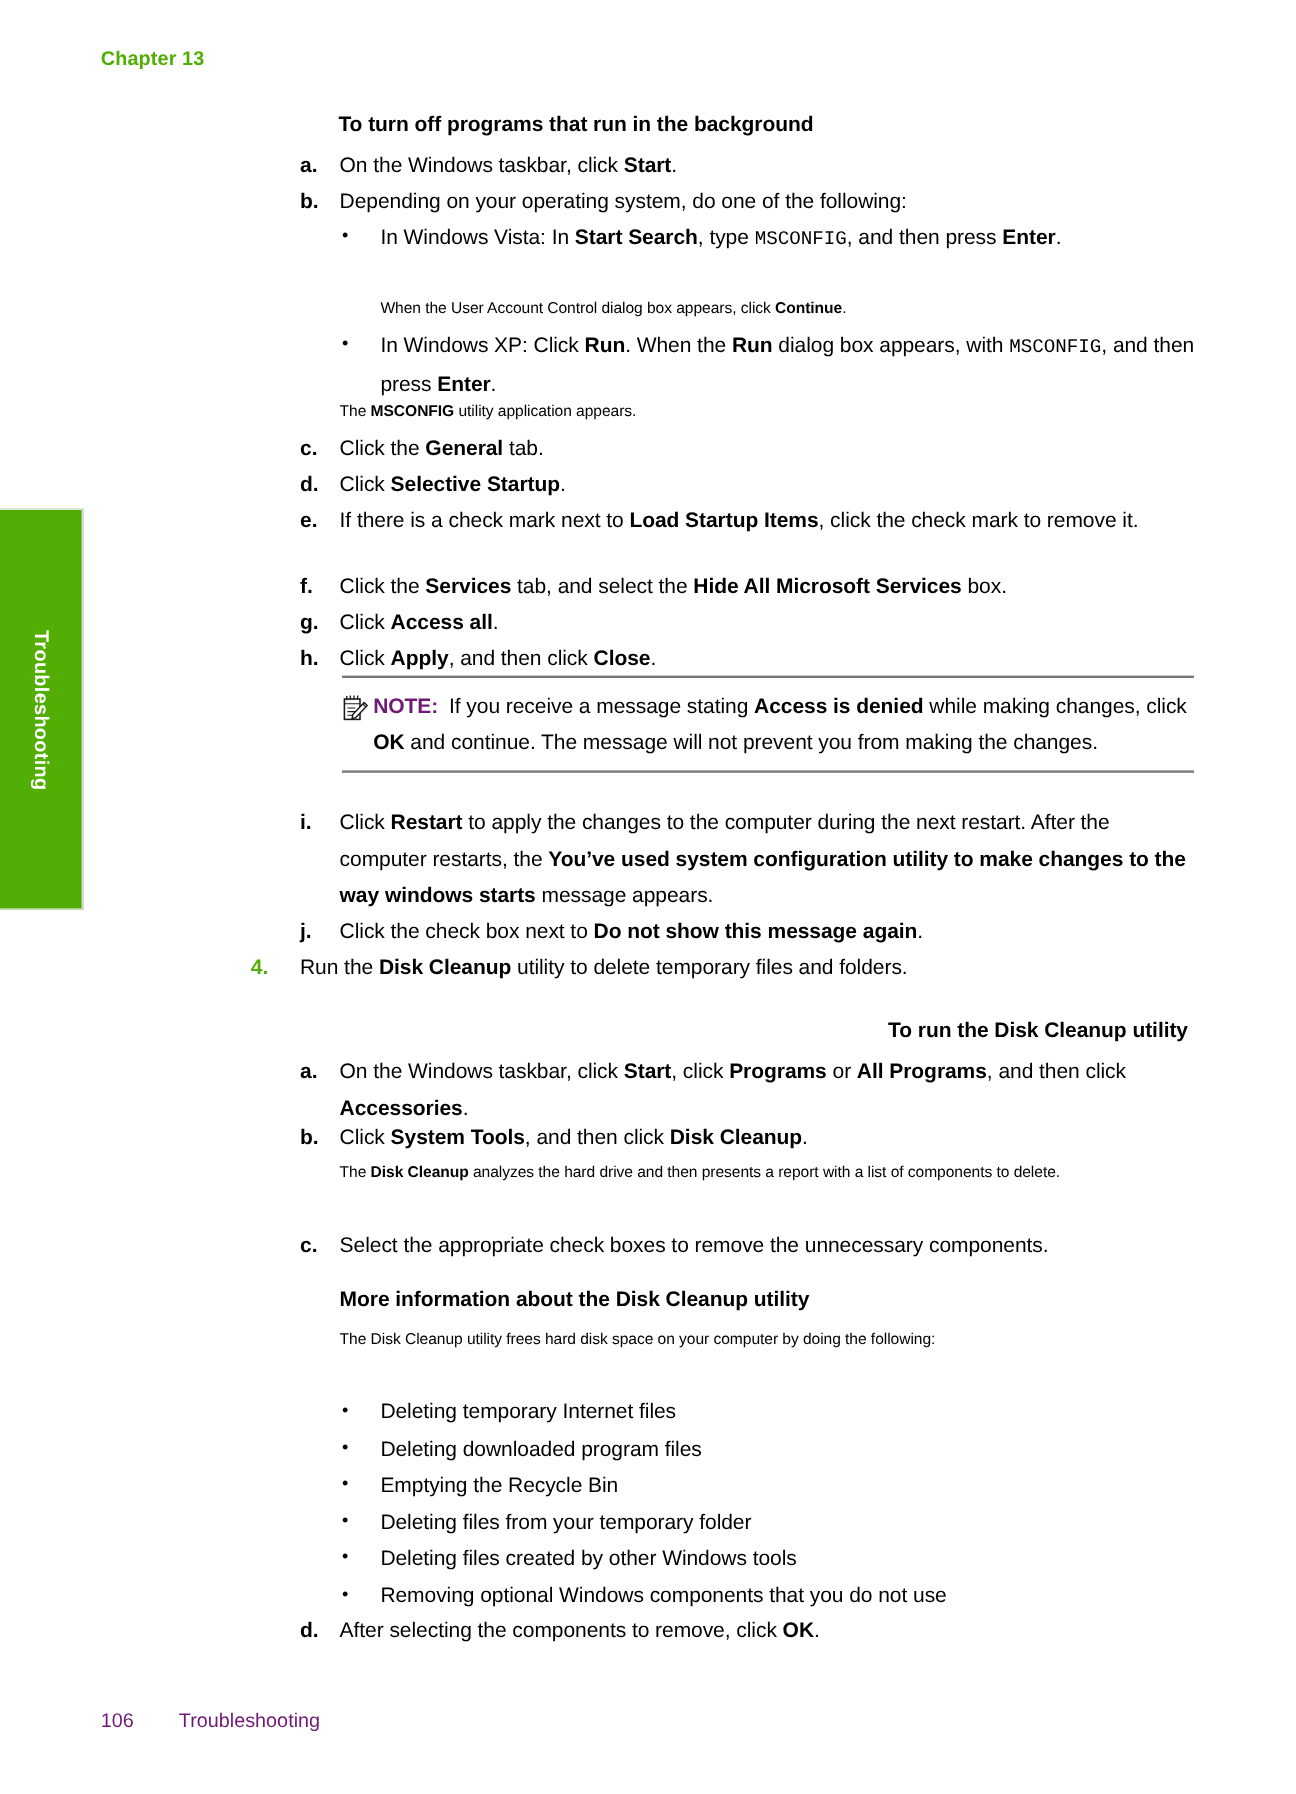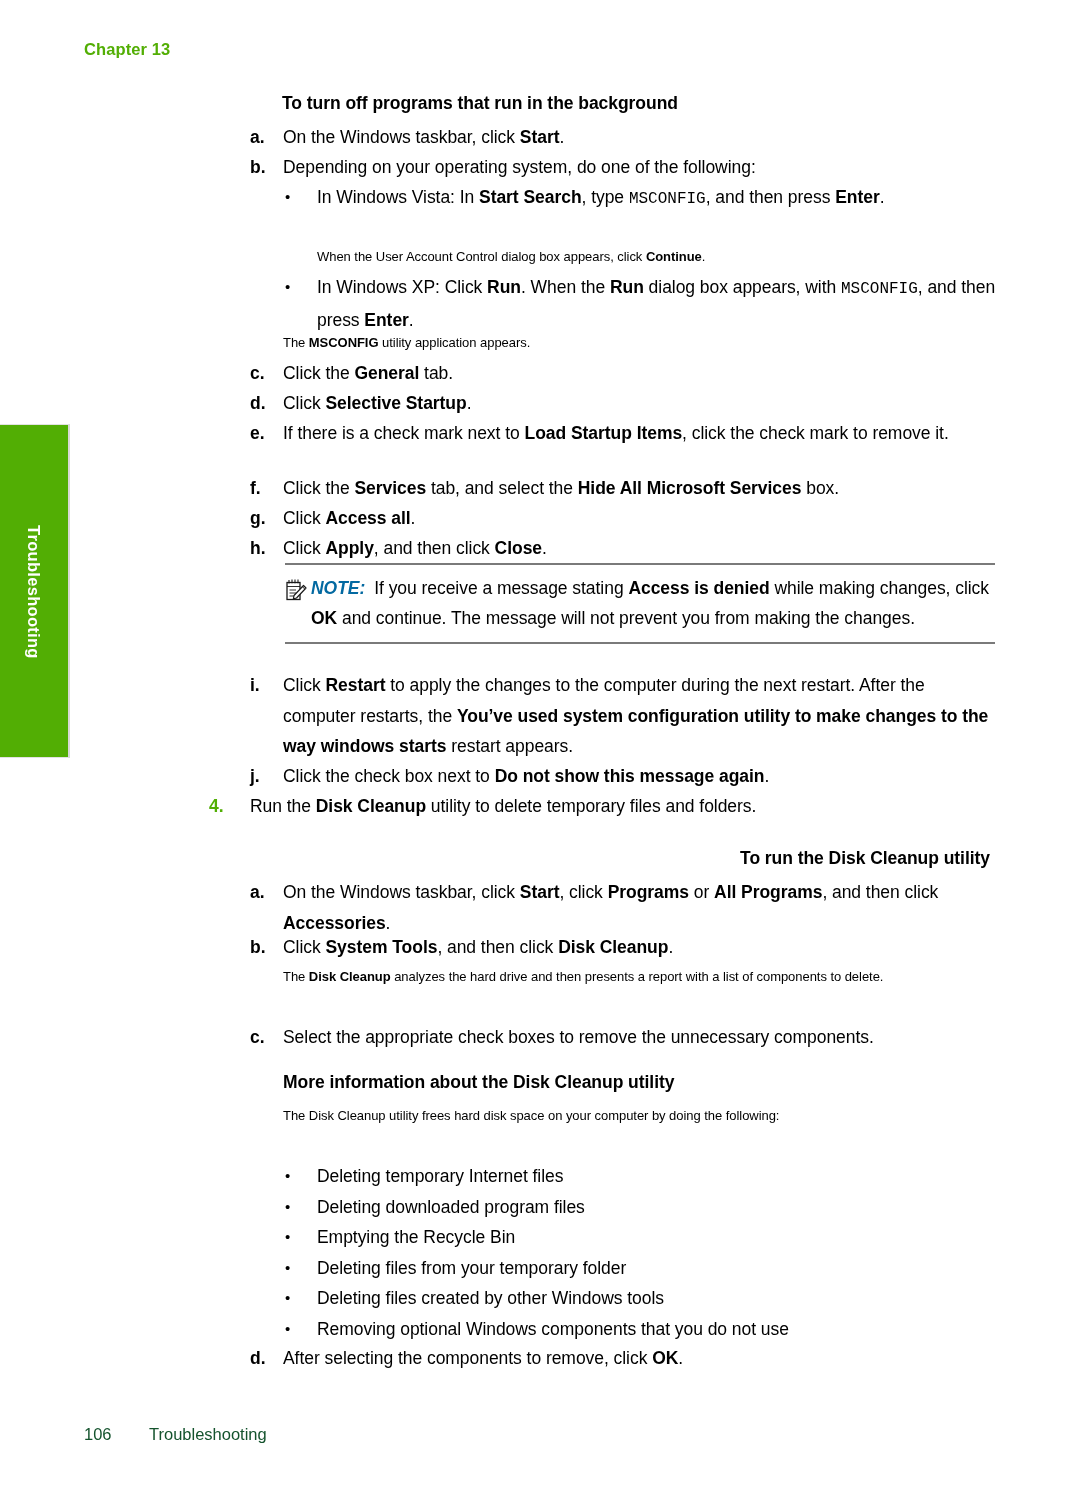--- a/index.html
+++ b/index.html
@@ -130,34 +130,33 @@
     width: 26px;
     margin-top: 5px;
   }
   #note-text {
     flex: 1 1 auto;
     font-size: 17.5px;
     line-height: 30px;
     letter-spacing: -0.05px;
   }
   #note-label {
-    color: #0369a1;
+    color: #701a75;
     font-weight: bold;
     margin-right: 9px;
-    font-style: italic;
   }
   #note-text b { font-weight: bold; }
 
   
   #footer {
     position: absolute;
     left: 84px;
     top: 1425px;
     font-size: 16.5px;
-    color: #14532d;
+    color: #701a75;
     display: flex;
   }
   #footer-page { width: 65px; }
   #footer-title { }
 </style>
 </head>
 <body>
 
 <div id="chapter-header">Chapter 13</div>
 
@@ -241,21 +240,21 @@
         </svg>
       </div>
       <div id="note-text">
         <span id="note-label">NOTE:</span><span><span>If you receive a message stating </span><b>Access is denied</b><span> while making changes, click </span><b>OK</b><span> and continue. The message will not prevent you from making the changes.</span></span>
       </div>
     </div>
   </div>
 
   <div class="row" style="left:250px; top:670px; width:747px;">
     <div class="marker" style="width:33px;">i.</div>
-    <div class="body"><span>Click </span><b>Restart</b><span> to apply the changes to the computer during the next restart. After the computer restarts, the </span><b>You’ve used system configuration utility to make changes to the way windows starts</b><span> restart appears.</span></div>
+    <div class="body"><span>Click </span><b>Restart</b><span> to apply the changes to the computer during the next restart. After the computer restarts, the </span><b>You’ve used system configuration utility to make changes to the way windows starts</b><span> message appears.</span></div>
   </div>
 
   <div class="row" style="left:250px; top:761px; width:747px;">
     <div class="marker" style="width:33px;">j.</div>
     <div class="body"><span>Click the check box next to </span><b>Do not show this message again</b><span>.</span></div>
   </div>
 
   <div class="row" style="left:209px; top:791px; width:790px;">
     <div class="marker num" style="width:41px;">4.</div>
     <div class="body"><span>Run the </span><b>Disk Cleanup</b><span> utility to delete temporary files and folders.</span></div>

